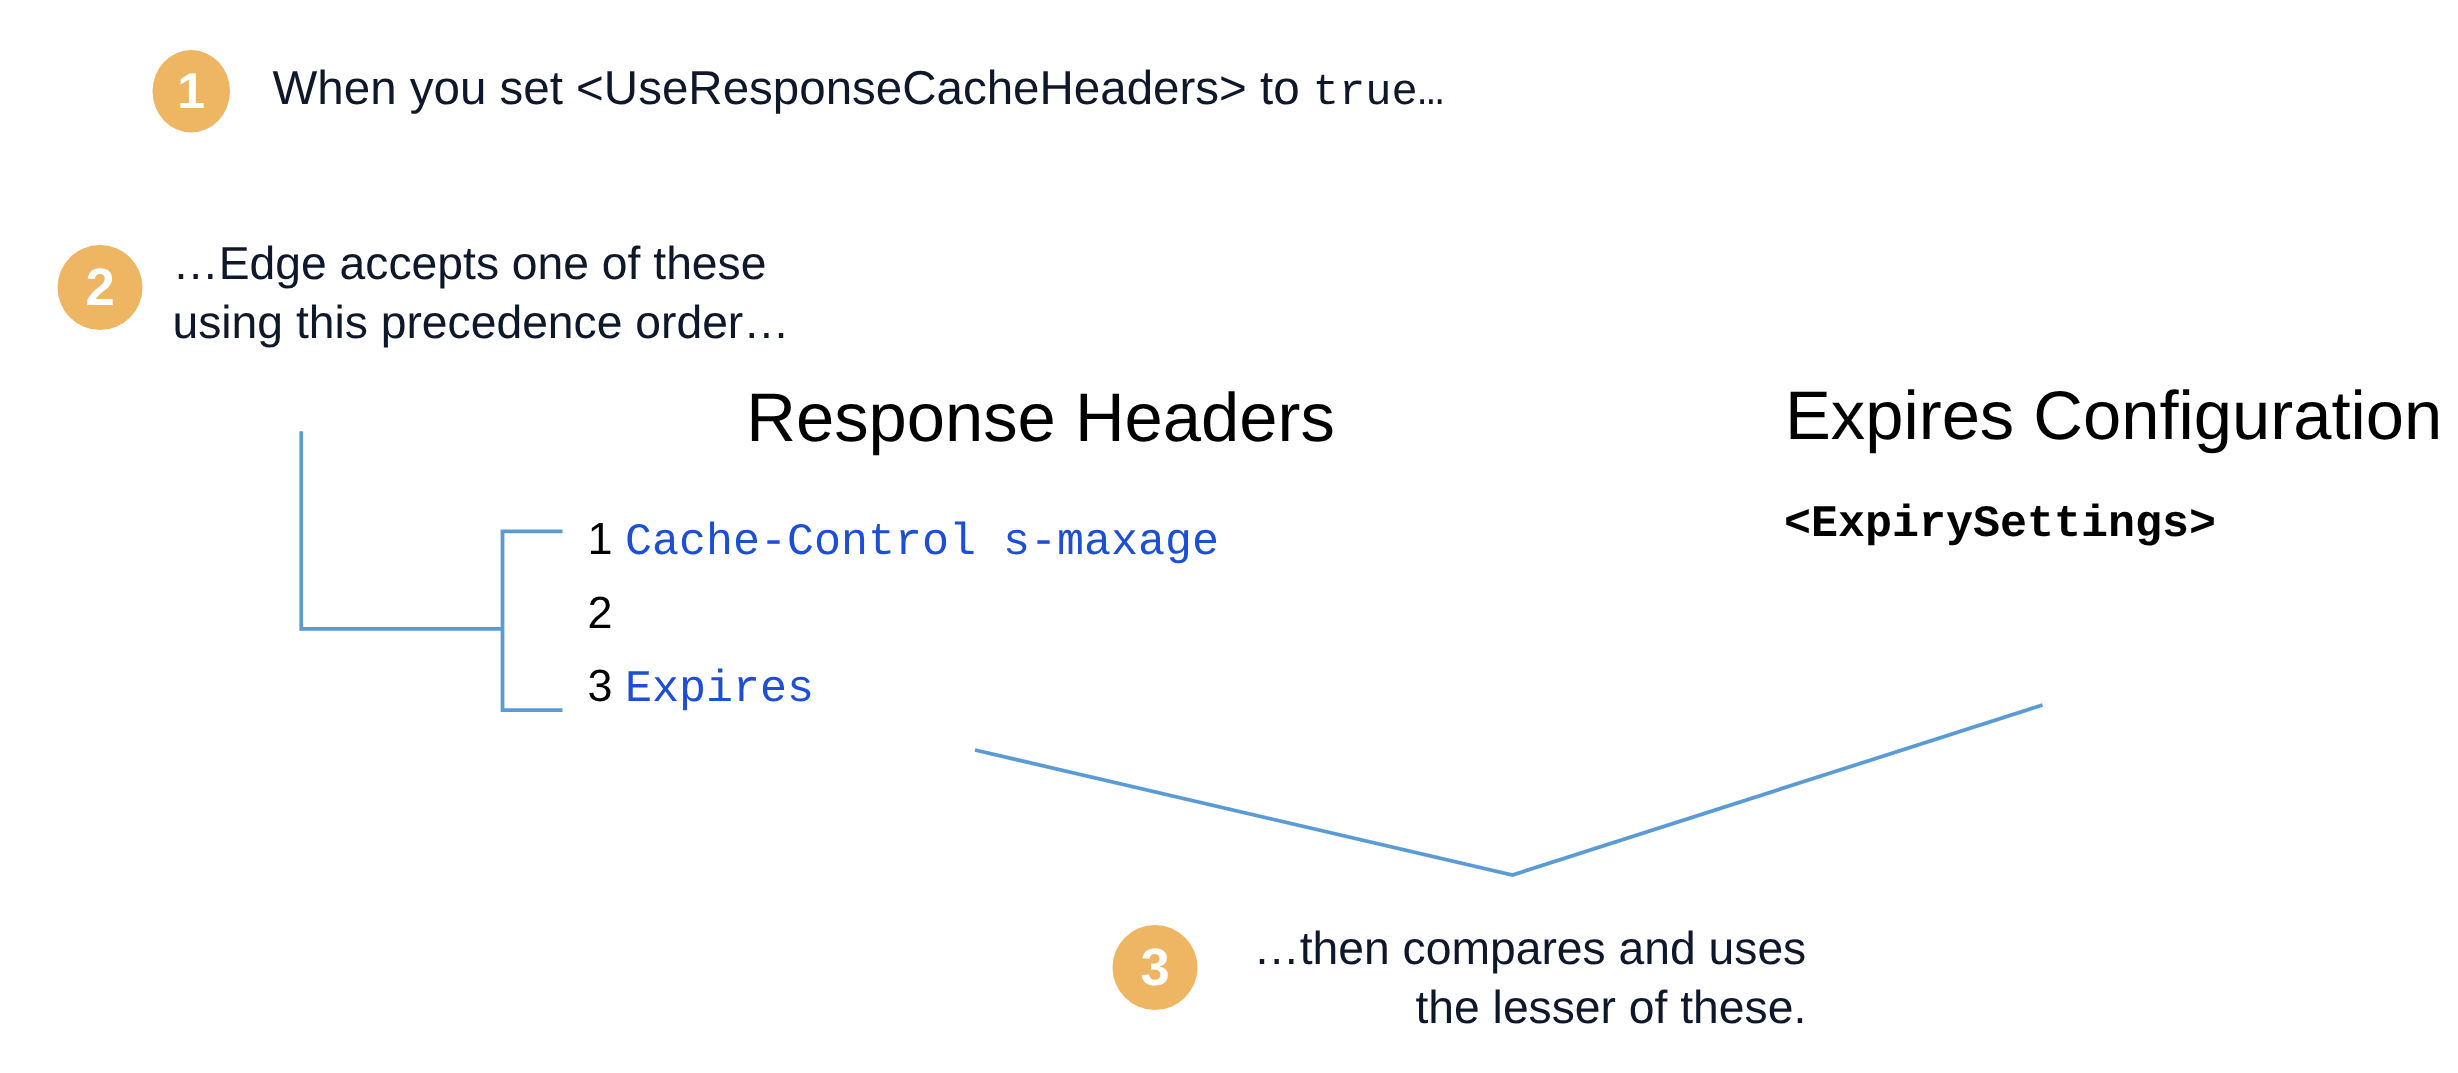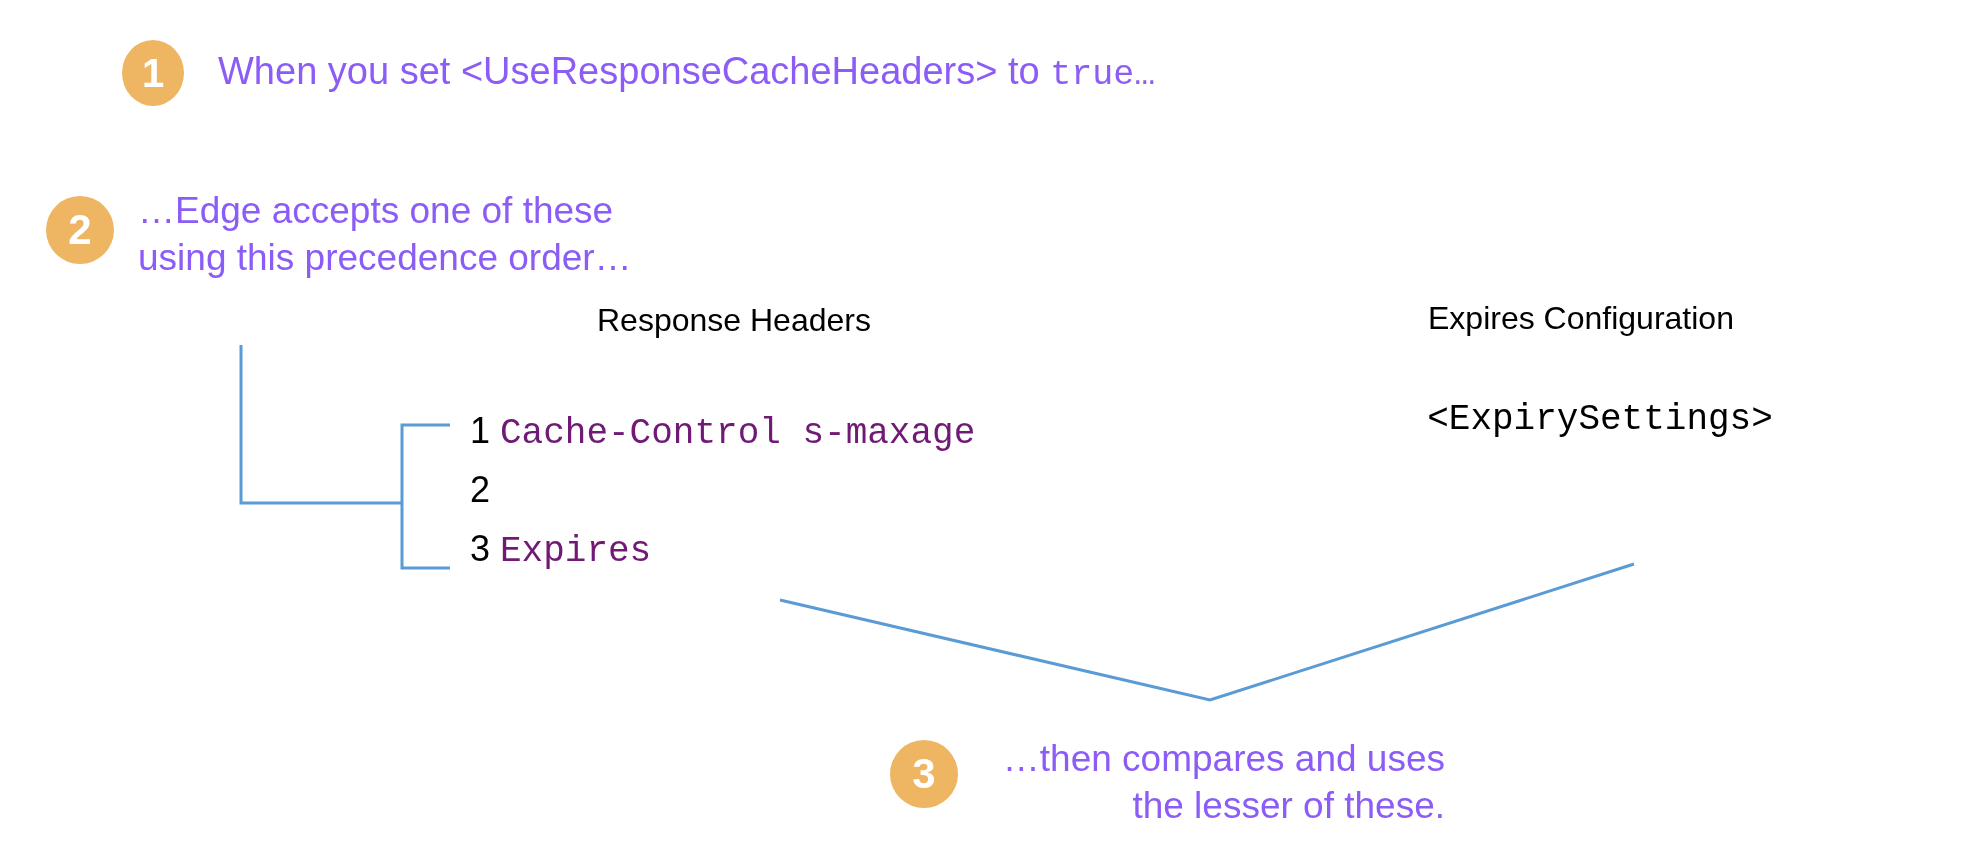--- a/index.html
+++ b/index.html
@@ -64,21 +64,21 @@
     height: 68px;
     font-size: 42px;
   }
 
   
   .narrative {
     position: absolute;
     font-family: "Liberation Sans", sans-serif;
     font-size: 37px;
     line-height: 1.28;
-    color: #8b5cf6;
+    color: #0f172a;
     white-space: pre-line;
   }
   #step1-text {
     left: 218px;
     top: 47px;
     font-size: 38px;
     white-space: nowrap;
   }
   #step1-text .mono {
     font-family: "Liberation Mono", monospace;
@@ -97,21 +97,21 @@
     width: 470px;
     text-align: right;
     font-size: 37px;
     line-height: 1.27;
   }
 
   
   .col-heading {
     position: absolute;
     font-family: "Liberation Sans", sans-serif;
-    font-size: 32px;
+    font-size: 55px;
     color: #000000;
     white-space: nowrap;
     text-align: right;
   }
   #heading-response {
     left: 597px;
     top: 302px;
   }
   #heading-policy {
     left: 1428px;
@@ -132,31 +132,32 @@
   .precedence-num {
     font-family: "Liberation Sans", sans-serif;
     font-size: 36px;
     width: 30px;
     text-align: left;
     color: #000000;
   }
   .precedence-label {
     font-family: "Liberation Mono", monospace;
     font-size: 36px;
-    color: #701a75;
+    color: #1d4ed8;
     white-space: pre;
   }
 
   
   #policy-element {
     position: absolute;
     left: 1390px;
     top: 398px;
     width: 420px;
     text-align: center;
+    font-weight: bold;
   }
   #policy-element .mono-line {
     font-family: "Liberation Mono", monospace;
     font-size: 36px;
     line-height: 1.2;
     display: block;
   }
   #policy-element .plain-line {
     font-family: "Liberation Sans", sans-serif;
     font-size: 33px;

